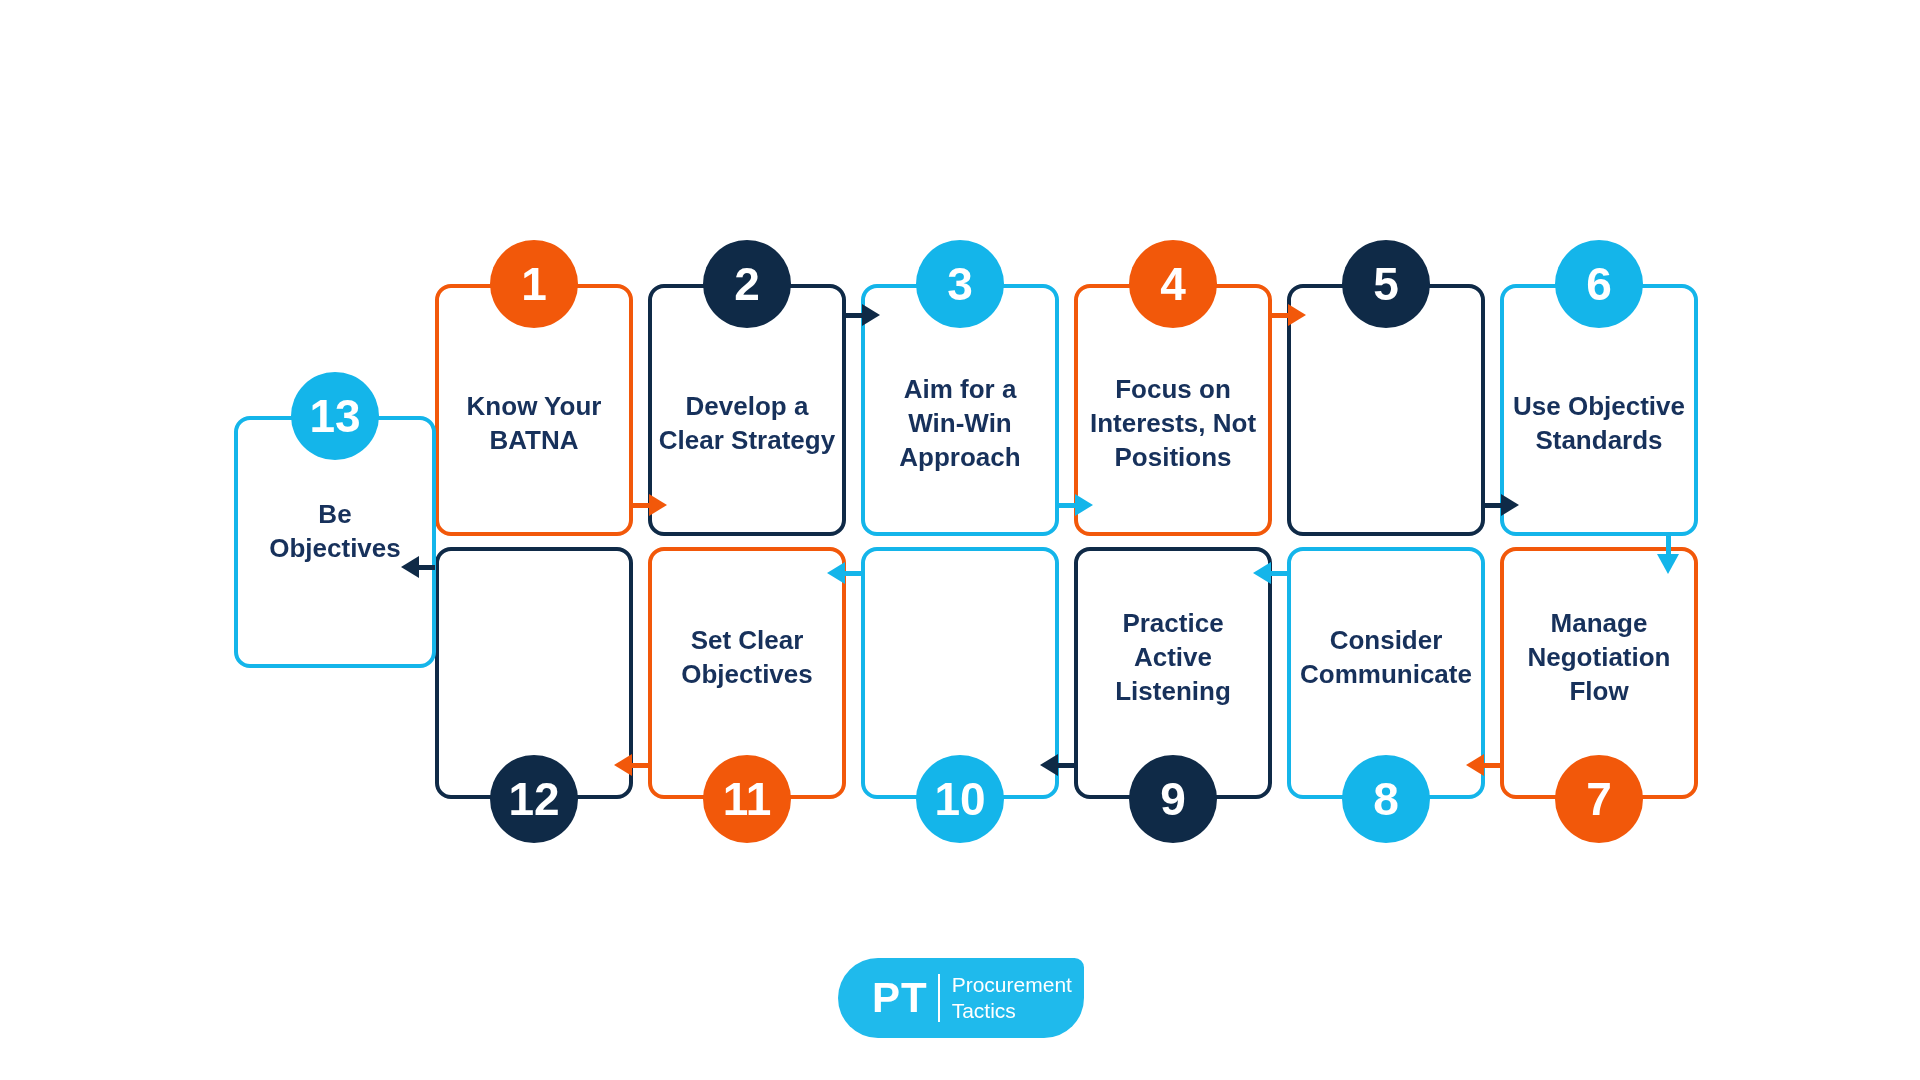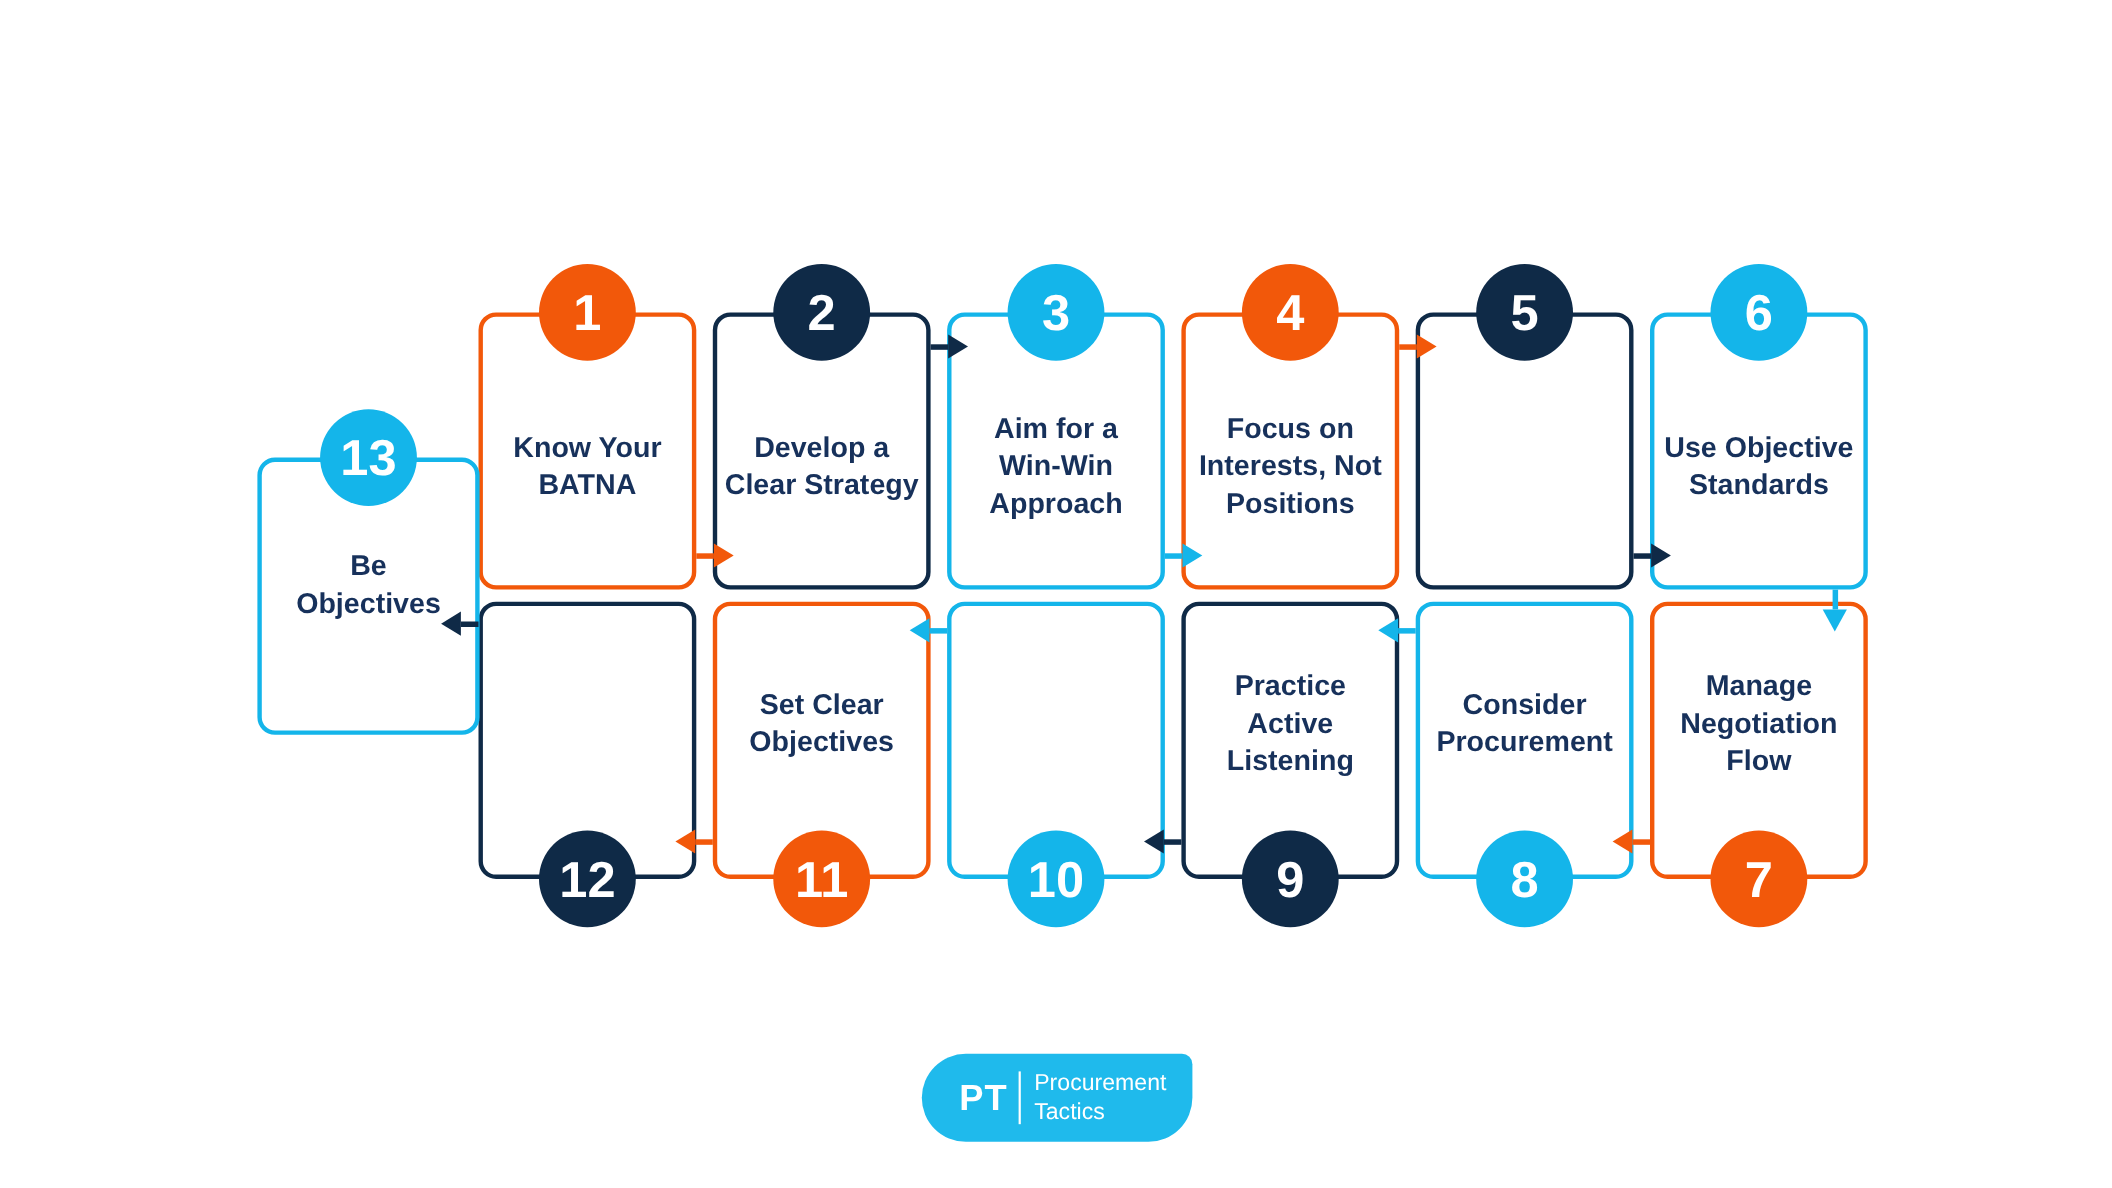--- a/index.html
+++ b/index.html
@@ -54,21 +54,21 @@
   .arrow-down{flex-direction:column;height:auto;width:22px;align-items:center;}
   .stub-v{width:5px;height:18px;background:currentColor;}
   .tri-down{width:0;height:0;border-left:11px solid transparent;border-right:11px solid transparent;border-top:20px solid currentColor;}
 
   
   .logo{
     position:absolute;left:838px;top:958px;width:246px;height:80px;box-sizing:border-box;
     background:var(--logo-blue);border-radius:42px 10px 42px 42px;
     display:flex;align-items:center;padding-left:34px;color:#fff;
   }
-  .logo-abbr{font-size:33px;font-weight:700;letter-spacing:1px;}
+  .logo-abbr{font-size:42px;font-weight:700;letter-spacing:1px;}
   .logo-sep{width:2px;height:48px;background:#fff;margin:0 12px 0 10px;}
   .logo-name{font-size:21px;line-height:1.25;font-weight:400;white-space:pre-line;text-align:left;}
 </style>
 </head>
 <body>
 
 <div class="canvas">
 
   <div class="box c-orange circle-top text-low" style="left:435px;top:284px;">
     <div class="num">1</div>
@@ -103,21 +103,21 @@
 
   <div class="box c-orange circle-bottom text-high" style="left:1500px;top:547px;">
     <div class="num">7</div>
     <div class="label">Manage
 Negotiation
 Flow</div>
   </div>
   <div class="box c-blue circle-bottom text-high" style="left:1287px;top:547px;">
     <div class="num">8</div>
     <div class="label">Consider
-Procurement</div>
+Communicate</div>
   </div>
   <div class="box c-navy circle-bottom text-high" style="left:1074px;top:547px;">
     <div class="num">9</div>
     <div class="label">Practice
 Active
 Listening</div>
   </div>
   <div class="box c-blue circle-bottom text-high" style="left:861px;top:547px;">
     <div class="num">10</div>
   </div>

